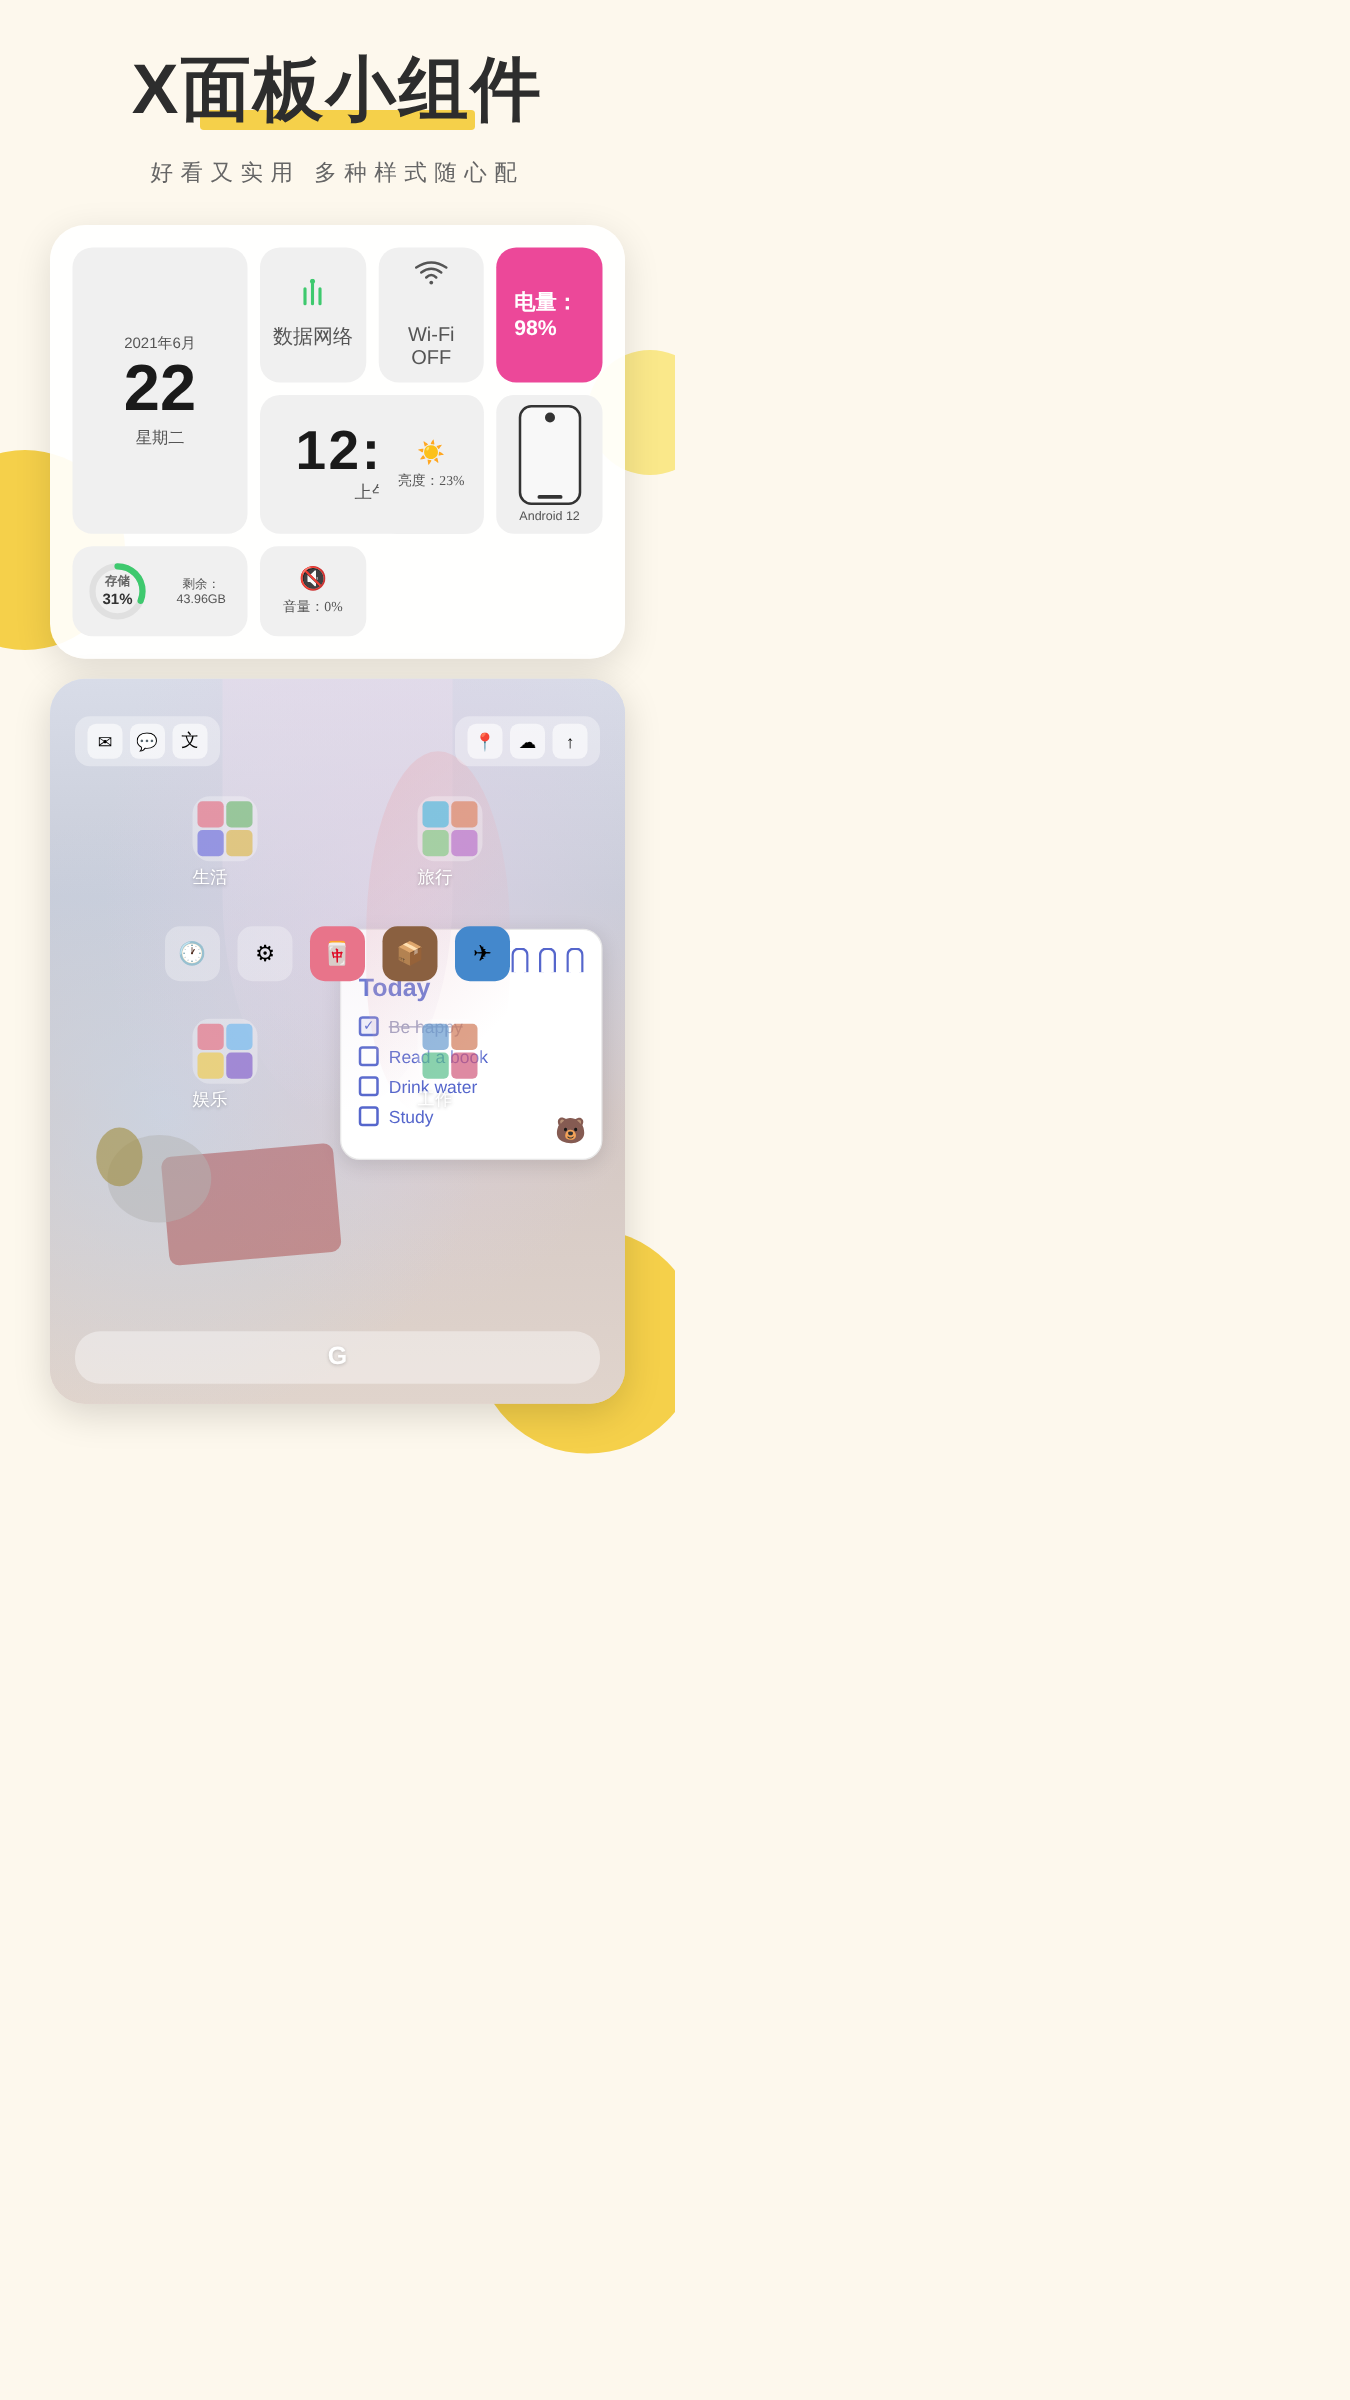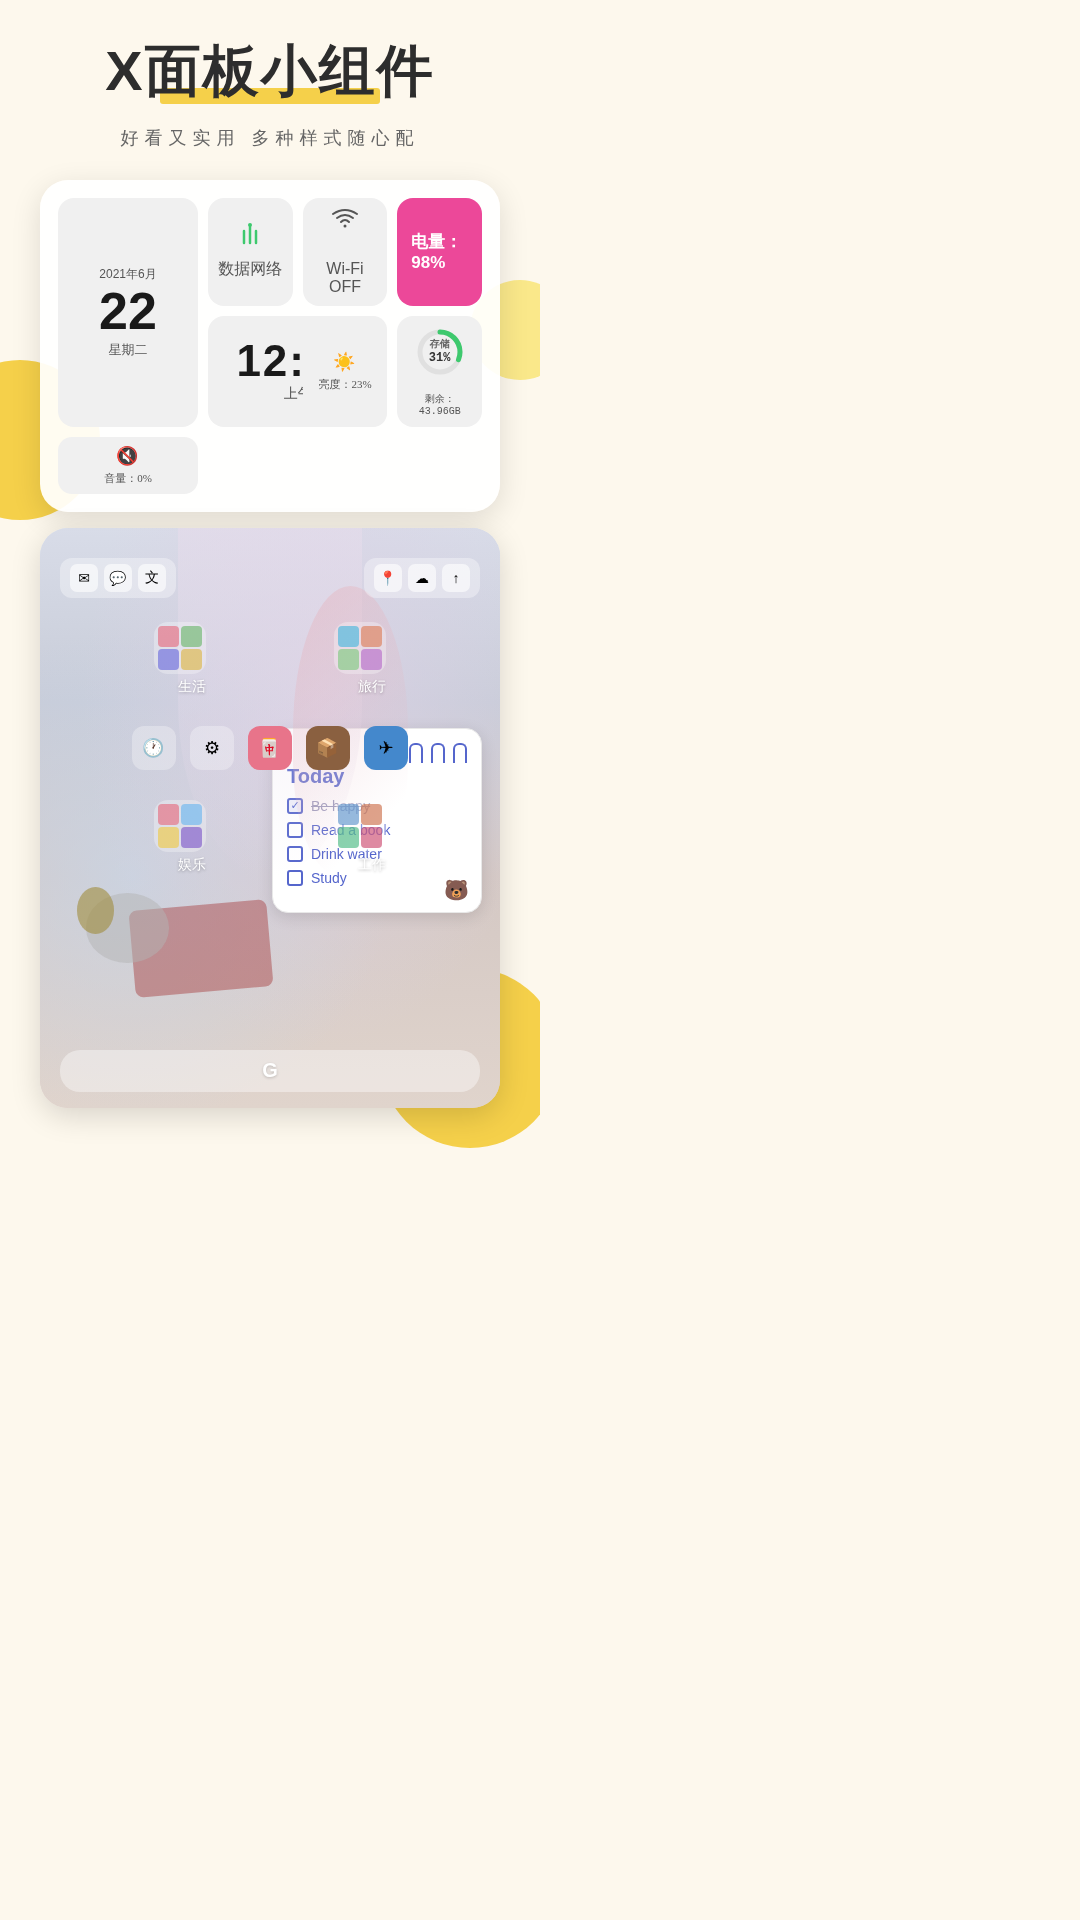--- a/index.html
+++ b/index.html
@@ -278,25 +278,24 @@
       color: #555;
       margin-top: 2px;
     }
 
     
     .storage-cell {
       background: #f0f0f0;
       border-radius: 16px;
       padding: 10px;
       display: flex;
-      flex-direction: column;
+      flex-direction: row;
       align-items: center;
       justify-content: center;
       gap: 14px;
-      font-family: Liberation Mono, monospace;
     }
     .storage-ring {
       position: relative;
       width: 52px;
       height: 52px;
     }
     .storage-ring svg {
       transform: rotate(-90deg);
     }
     .storage-pct {
@@ -394,21 +393,21 @@
       color: #fff;
       text-shadow: 0 1px 3px rgba(0,0,0,0.3);
       font-weight: 500;
       text-align: center;
       margin-top: 4px;
     }
 
     .app-folder {
       display: flex;
       flex-direction: column;
-      align-items: flex-end;
+      align-items: flex-start;
     }
 
     .folder-icon-grid {
       width: 52px;
       height: 52px;
       border-radius: 14px;
       background: rgba(255,255,255,0.3);
       display: grid;
       grid-template-columns: 1fr 1fr;
       gap: 2px;
@@ -618,20 +617,27 @@
       <div class="volume-cell">
         <div class="volume-icon">🔇</div>
         <span class="volume-label">音量：0%</span>
       </div>
 
       <div class="brightness-cell" style="background:#f0f0f0; border-radius:14px; padding:8px; display:flex; flex-direction:column; align-items:center; justify-content:center; gap:4px; grid-column:3; grid-row:2; wait:0;">
         <div class="brightness-icon">☀️</div>
         <span class="volume-label">亮度：23%</span>
       </div>
 
+      <div class="phone-cell" style="grid-row:2; grid-column:4;">
+        <div class="phone-mockup">
+          <div class="phone-notch"></div>
+          <div class="phone-home"></div>
+        </div>
+        <span class="phone-label">Android 12</span>
+      </div>
 
     </div>
   </div>
 
   <div class="phone-screen-wrapper">
     <div class="anime-bg"></div>
 
     <div style="position:absolute; inset:0; z-index:1;">
 
       <div style="position:absolute; top:0; left:30%; width:40%; height:60%; background:linear-gradient(180deg, rgba(230,220,235,0.6) 0%, transparent 100%); border-radius:0 0 60% 60%;"></div>

